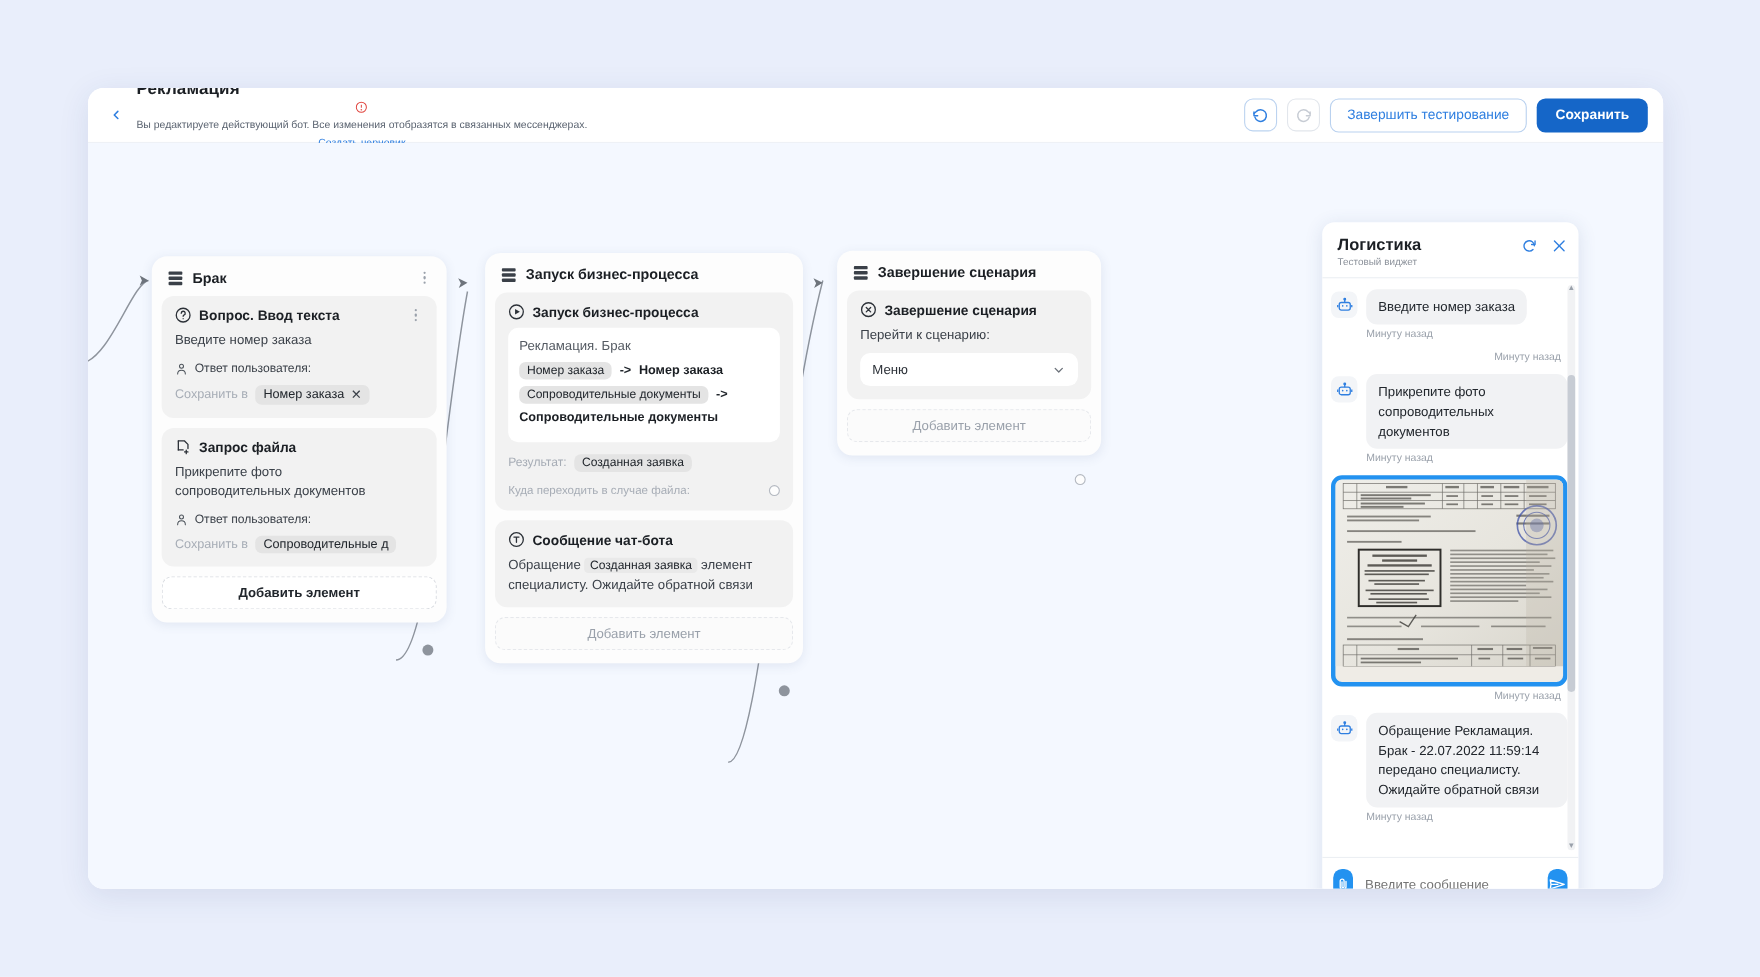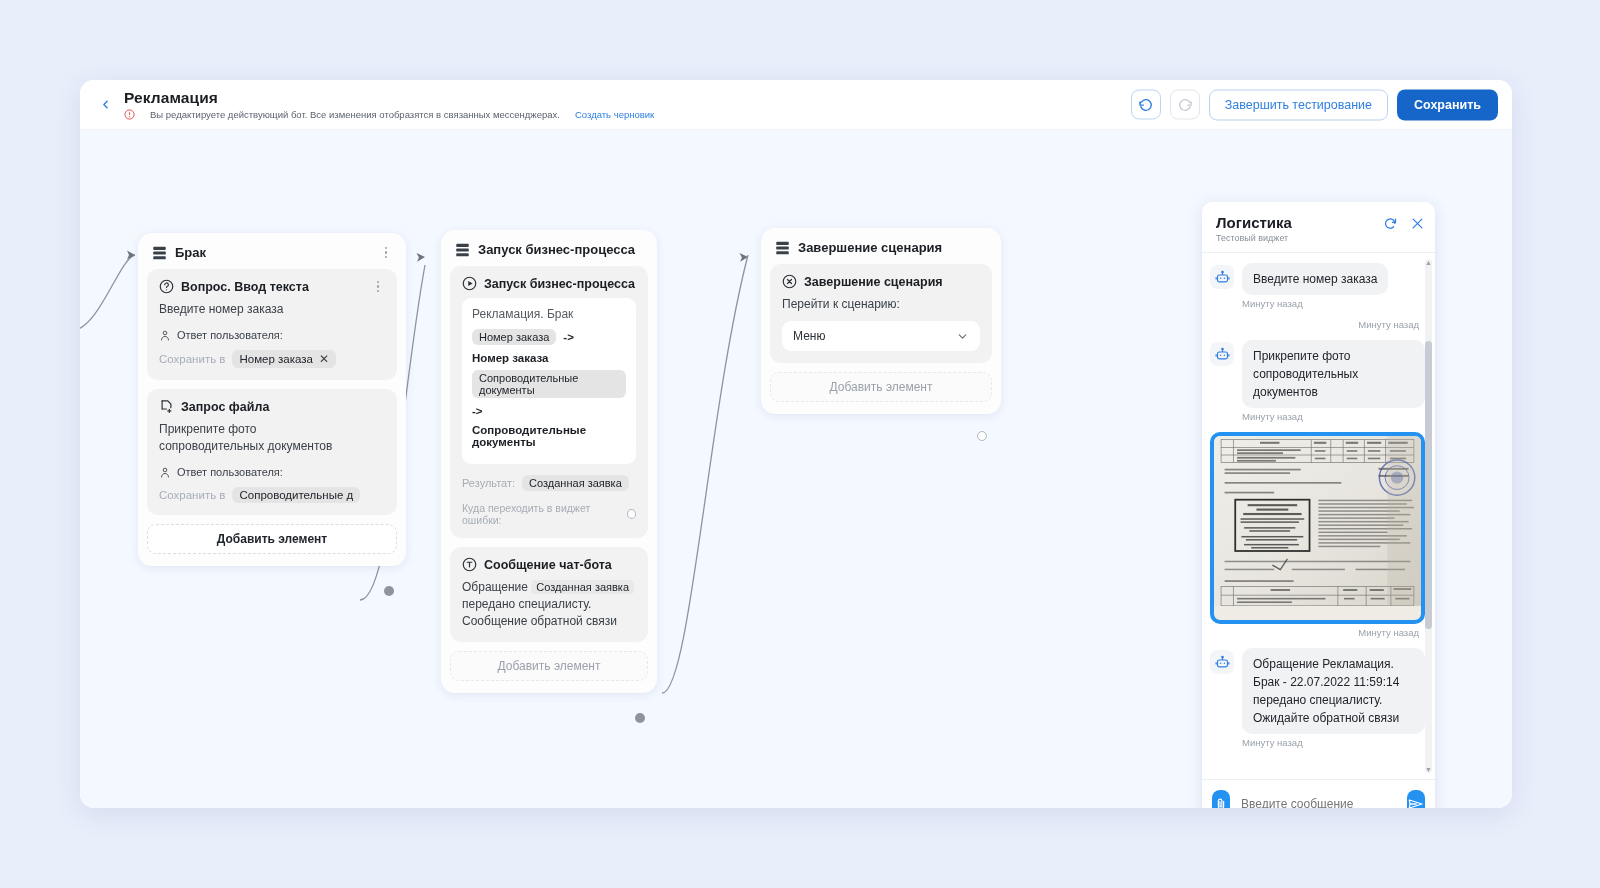--- a/index.html
+++ b/index.html
@@ -34,22 +34,22 @@
     width:34px; height:34px; margin-left:8px;
     display:flex; align-items:center; justify-content:center;
     color:#2f7fe0; cursor:pointer;
   }
   .hdr-text{ margin-left:2px; }
   .hdr-title{
     font-size:15.5px; font-weight:bold; color:#1b1f24;
     line-height:17px; letter-spacing:.1px;
   }
   .hdr-sub{
-    display:flex; align-items:center; gap:15px;
-    font-size:9.5px; color:#5a6370; line-height:12px; margin-top:3px;
+    display:flex; align-items:center; gap:5px;
+    font-size:9.5px; color:#5a6370; line-height:12px; margin-top:3px;flex-direction:column;
   }
   .warn-icon{ width:11px; height:11px; flex:0 0 11px; color:#e0453f; }
   .hdr-link{ color:#2f7fe0; cursor:pointer; }
 
   .hdr-actions{
     position:absolute; right:14px; top:50%; transform:translateY(-50%);
     display:flex; align-items:center; gap:9px;
   }
   .icon-btn{
     width:30px; height:30px; border-radius:8px;
@@ -385,21 +385,21 @@
           <span class="chip clip">
             <span>Сопроводительные д</span>
           </span>
         </div>
       </div>
 
       <div class="add-elem">Добавить элемент</div>
       <div class="out-dot" style="right:12px; bottom:-30px;"></div>
     </div>
 
-    <div class="node" style="left:361px; top:100px; width:216px;">
+    <div class="node" style="left:361px; top:100px; width:289px;">
       <div class="node-head">
         <svg class="stack-icon" viewBox="0 0 24 22">
           <rect x="2" y="1" width="20" height="5" rx="1.4" fill="currentColor"></rect>
           <rect x="2" y="8.5" width="20" height="5" rx="1.4" fill="currentColor"></rect>
           <rect x="2" y="16" width="20" height="5" rx="1.4" fill="currentColor"></rect>
         </svg>
         <span class="node-title">Запуск бизнес-процесса</span>
       </div>
 
       <div class="block">
@@ -425,37 +425,37 @@
           </div>
         </div>
 
         <div class="result-row">
           <span class="result-lbl">Результат:</span>
           <span class="map-chip">Созданная заявка</span>
         </div>
 
 
         <div class="err-row">
-          <span>Куда переходить в виджет ошибки:</span>
+          <span>Куда переходить в случае файла:</span>
           <span class="out-ring" style="margin-left:auto"></span>
         </div>
       </div>
 
       <div class="block">
         <div class="block-head">
           <svg class="bi" viewBox="0 0 24 24" fill="none" stroke="currentColor" stroke-width="1.9">
             <circle cx="12" cy="12" r="10"></circle>
               <path d="M8.3 8.4h7.4M12 8.4V16" stroke-linecap="round"></path>
           </svg>
           <span class="block-title">Сообщение чат-бота</span>
         </div>
         <div class="block-text">
           <span>Обращение</span>
           <span class="inline-chip">Созданная заявка</span>
-          <span>передано специалисту. Сообщение обратной связи</span>
+          <span>элемент специалисту. Ожидайте обратной связи</span>
         </div>
       </div>
 
       <div class="add-elem muted">Добавить элемент</div>
       <div class="out-dot" style="right:12px; bottom:-30px;"></div>
     </div>
 
     <div class="node" style="left:681px; top:98px; width:240px;">
       <div class="node-head">
         <svg class="stack-icon" viewBox="0 0 24 22">

